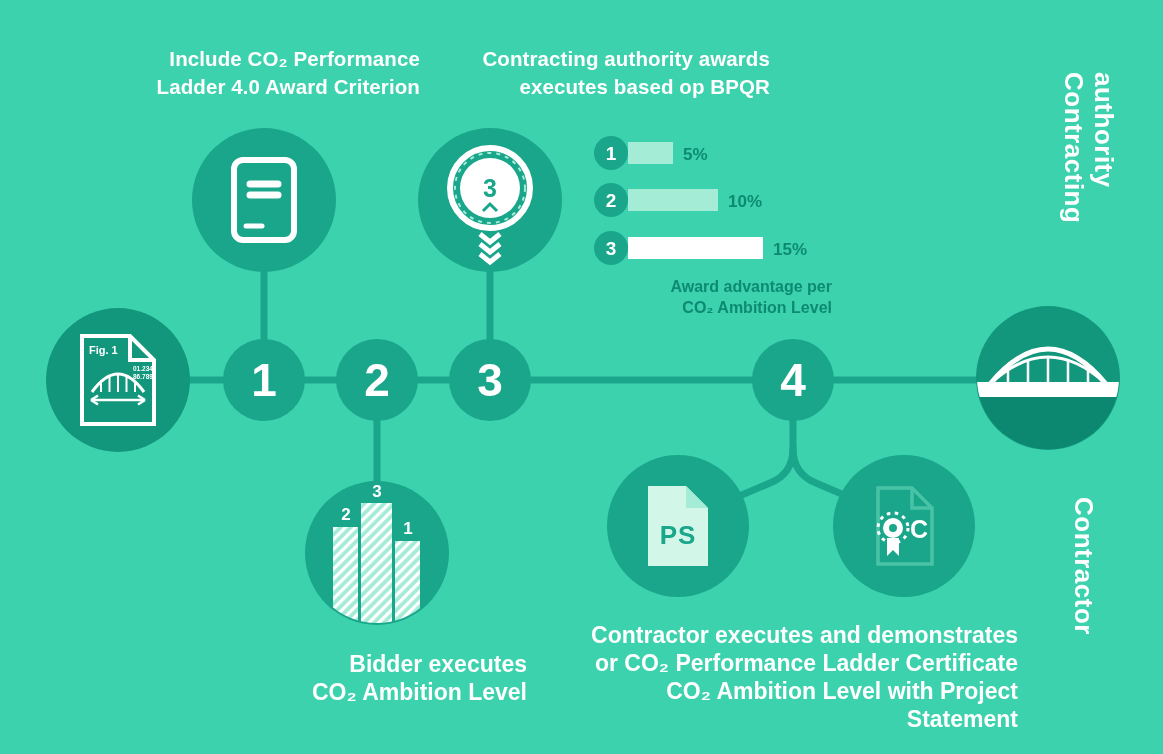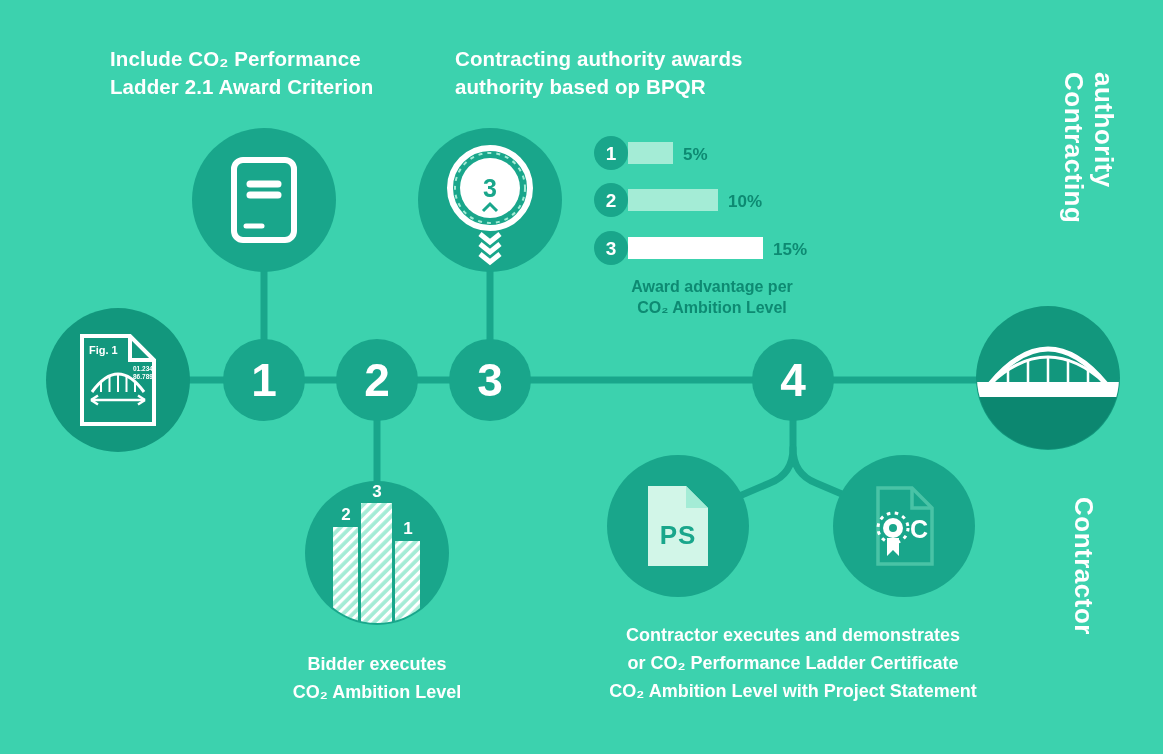--- a/index.html
+++ b/index.html
@@ -5,23 +5,23 @@
   :root{
     --background:#3cd2ae; --teal_dark:#19a68b; --teal_deep:#12977d;
     --teal_deeper:#0c8770; --text_dark:#0d8a72; --mint_light:#a4ecd6;
     --mint_pale:#d2f6e8; --teal_light_stroke:#49c3a6; --white:#ffffff;
   }
   html,body{margin:0;padding:0;background:#2db79a;}
   .stage{position:relative;width:1163px;height:754px;background:var(--background);
     overflow:hidden;font-family:"Liberation Sans","DejaVu Sans",sans-serif;}
   .stage > svg{position:absolute;left:0;top:0;}
   .txt{position:absolute;font-weight:bold;color:var(--white);}
-  .heading{font-size:20.5px;line-height:28px;text-align:left;letter-spacing:.1px;}
-  .caption{font-size:18px;line-height:28px;text-align:center;}
-  .small-note{font-size:16px;line-height:21px;color:var(--text_dark);text-align:center;}
+  .heading{font-size:20.5px;line-height:28px;text-align:right;letter-spacing:.1px;}
+  .caption{font-size:23px;line-height:28px;text-align:right;}
+  .small-note{font-size:16px;line-height:21px;color:var(--text_dark);text-align:right;}
   .side{writing-mode:vertical-lr;font-size:26px;line-height:1.15;letter-spacing:.5px;}
   .line{display:block;}
   svg text{font-family:"Liberation Sans","DejaVu Sans",sans-serif;font-weight:bold;}
   .ln{stroke:var(--teal_dark);stroke-width:7;fill:none;stroke-linecap:round;}
   .big{fill:var(--teal_dark);}
   .edge{fill:var(--teal_deep);}
   .stepc{fill:var(--teal_dark);}
   .stepn{fill:var(--white);font-size:46px;text-anchor:middle;}
   .lvl{fill:var(--white);font-size:19px;text-anchor:middle;}
   .pct{fill:var(--text_dark);font-size:17px;}
@@ -189,26 +189,26 @@
         <rect x="628" y="237" height="22" width="135" style="fill: rgb(255, 255, 255);"></rect>
         <circle cx="611" cy="248" r="17" class="stepc"></circle>
         <text class="lvl" x="611" y="255">3</text>
         <text class="pct" y="255" x="773">15%</text>
       </g>
     </g>
   </svg>
 
   <div class="txt heading" style="left:110px;top:45px;width:310px">
     <span class="line">Include CO₂ Performance</span>
-    <span class="line">Ladder 2.1 Award Criterion</span>
+    <span class="line">Ladder 4.0 Award Criterion</span>
   </div>
 
   <div class="txt heading" style="left:455px;top:45px;width:315px">
     <span class="line">Contracting authority awards</span>
-    <span class="line">authority based op BPQR</span>
+    <span class="line">executes based op BPQR</span>
   </div>
 
   <div class="txt small-note" style="left:592px;top:276px;width:240px">
     <span class="line">Award advantage per</span>
     <span class="line">CO₂ Ambition Level</span>
   </div>
 
 
   <div class="txt caption" style="left:227px;top:650px;width:300px">
     <span class="line">Bidder executes</span>

